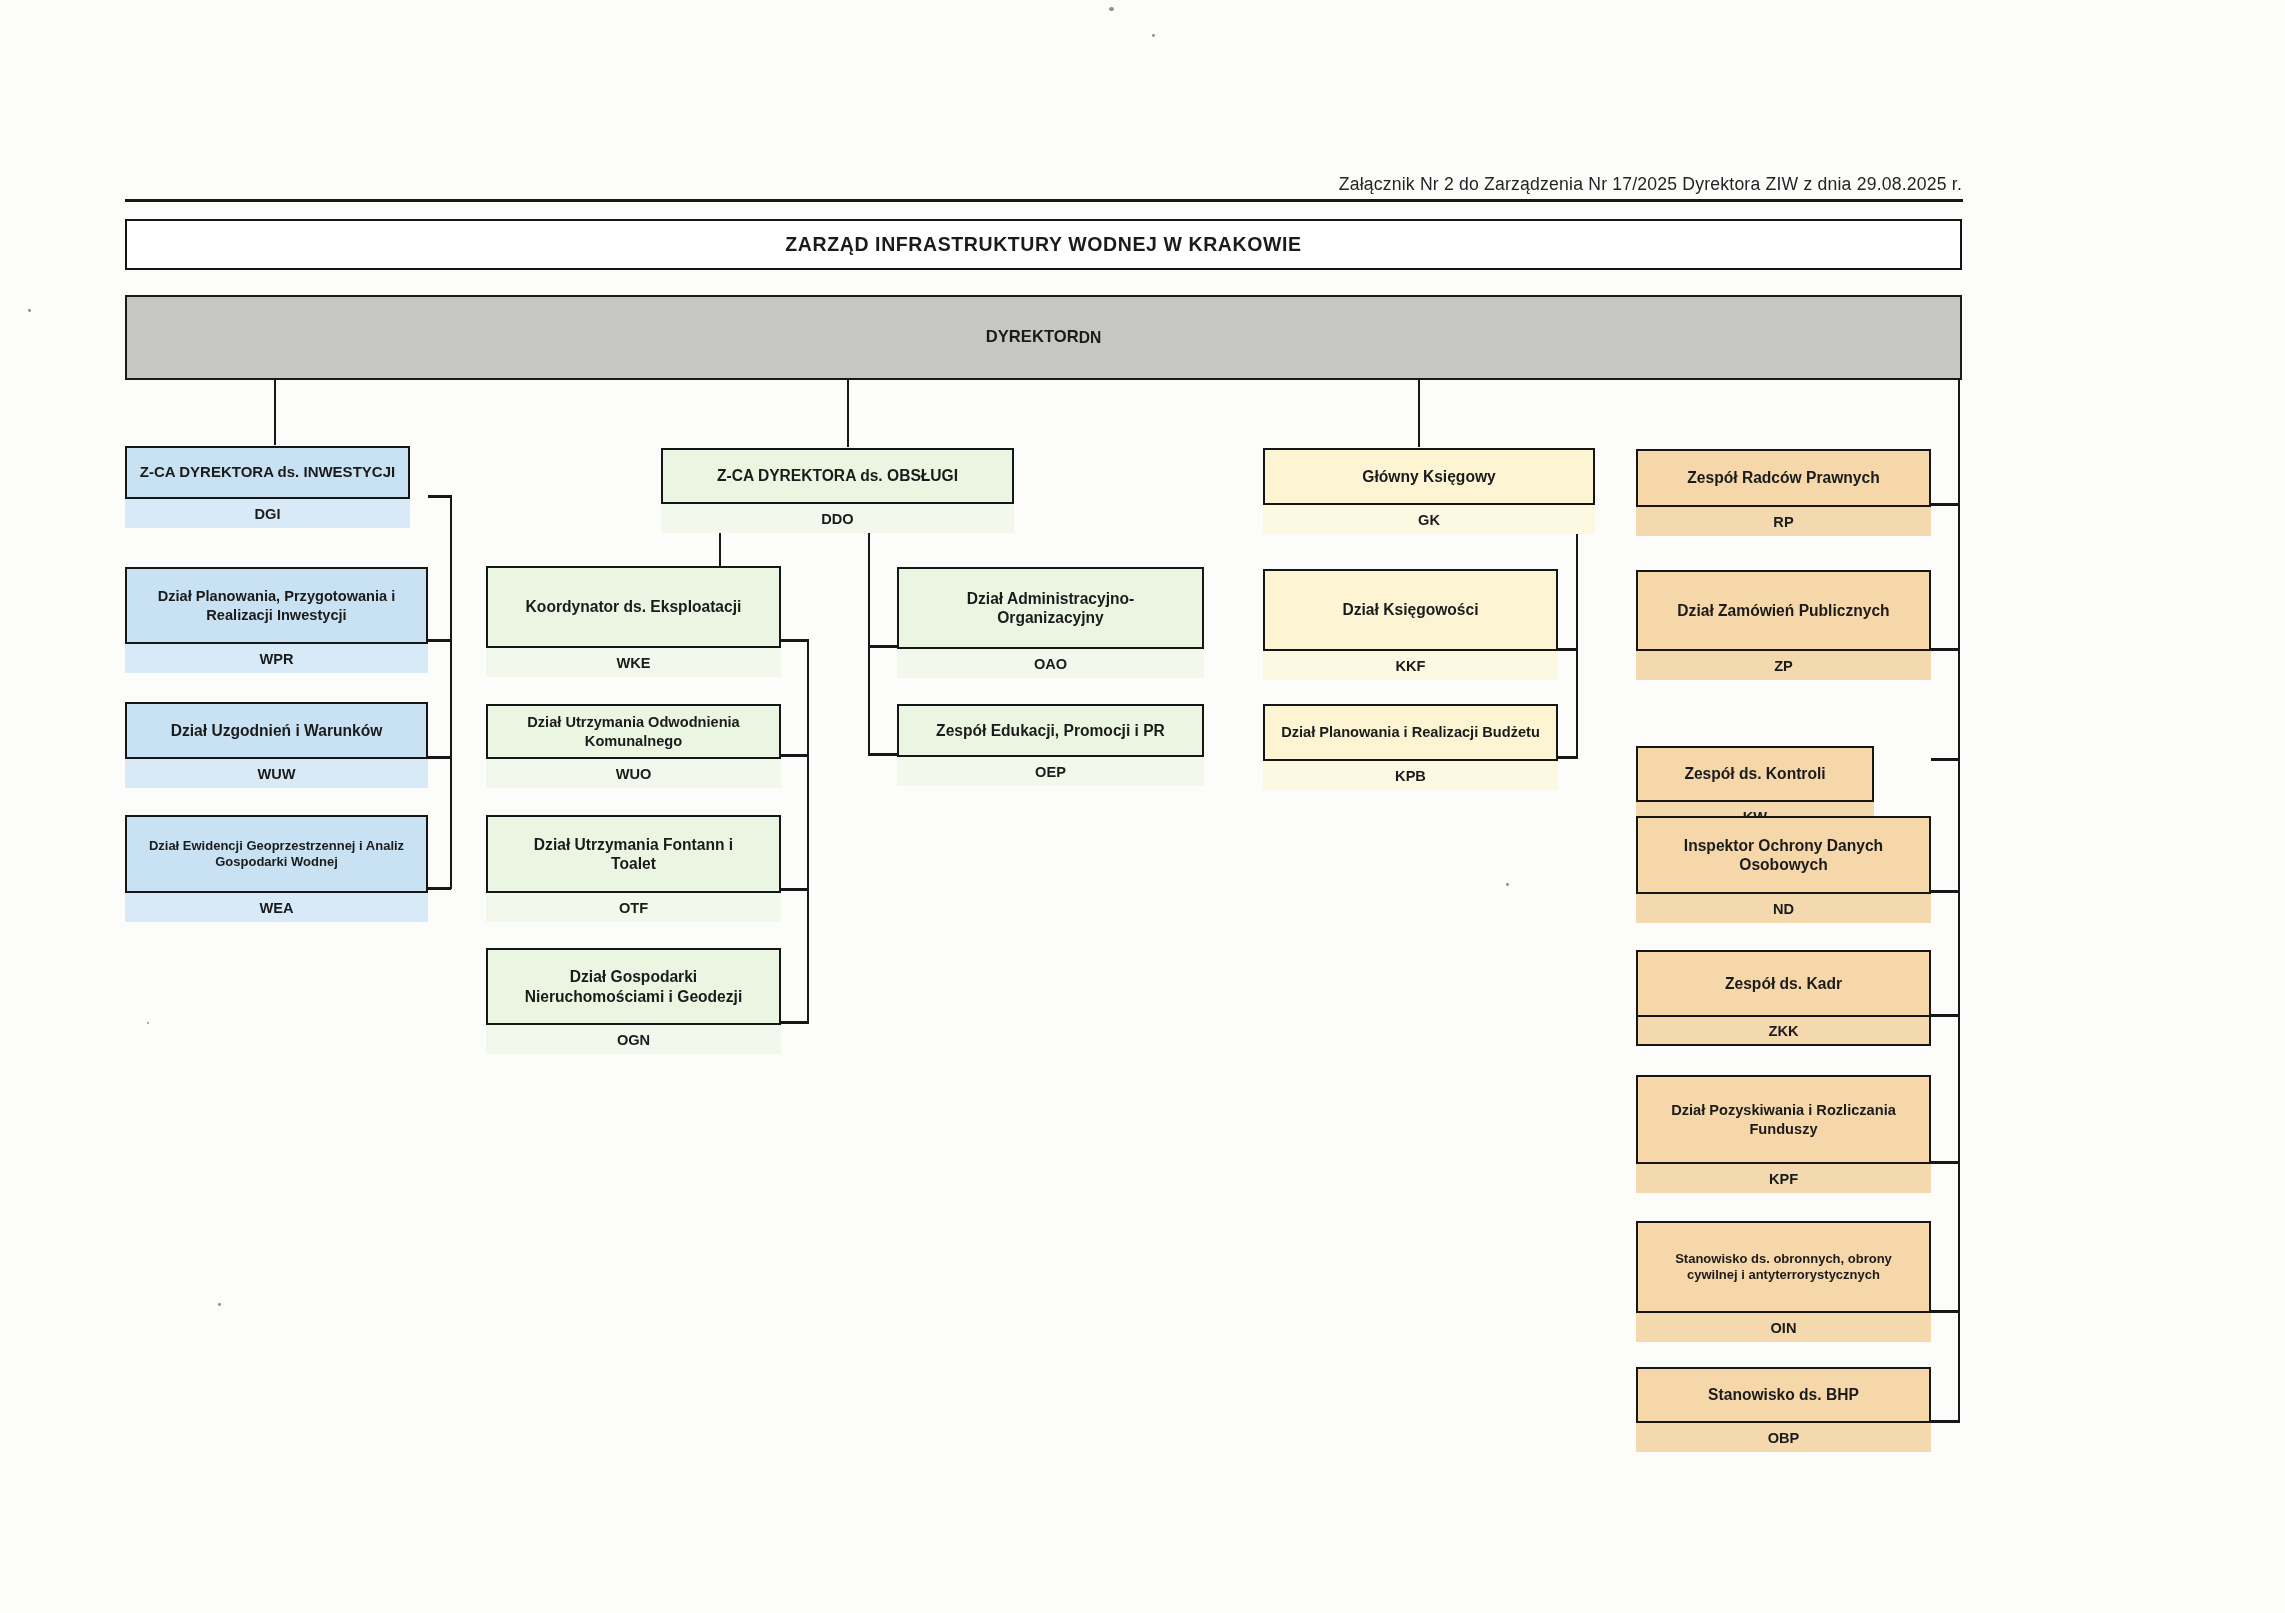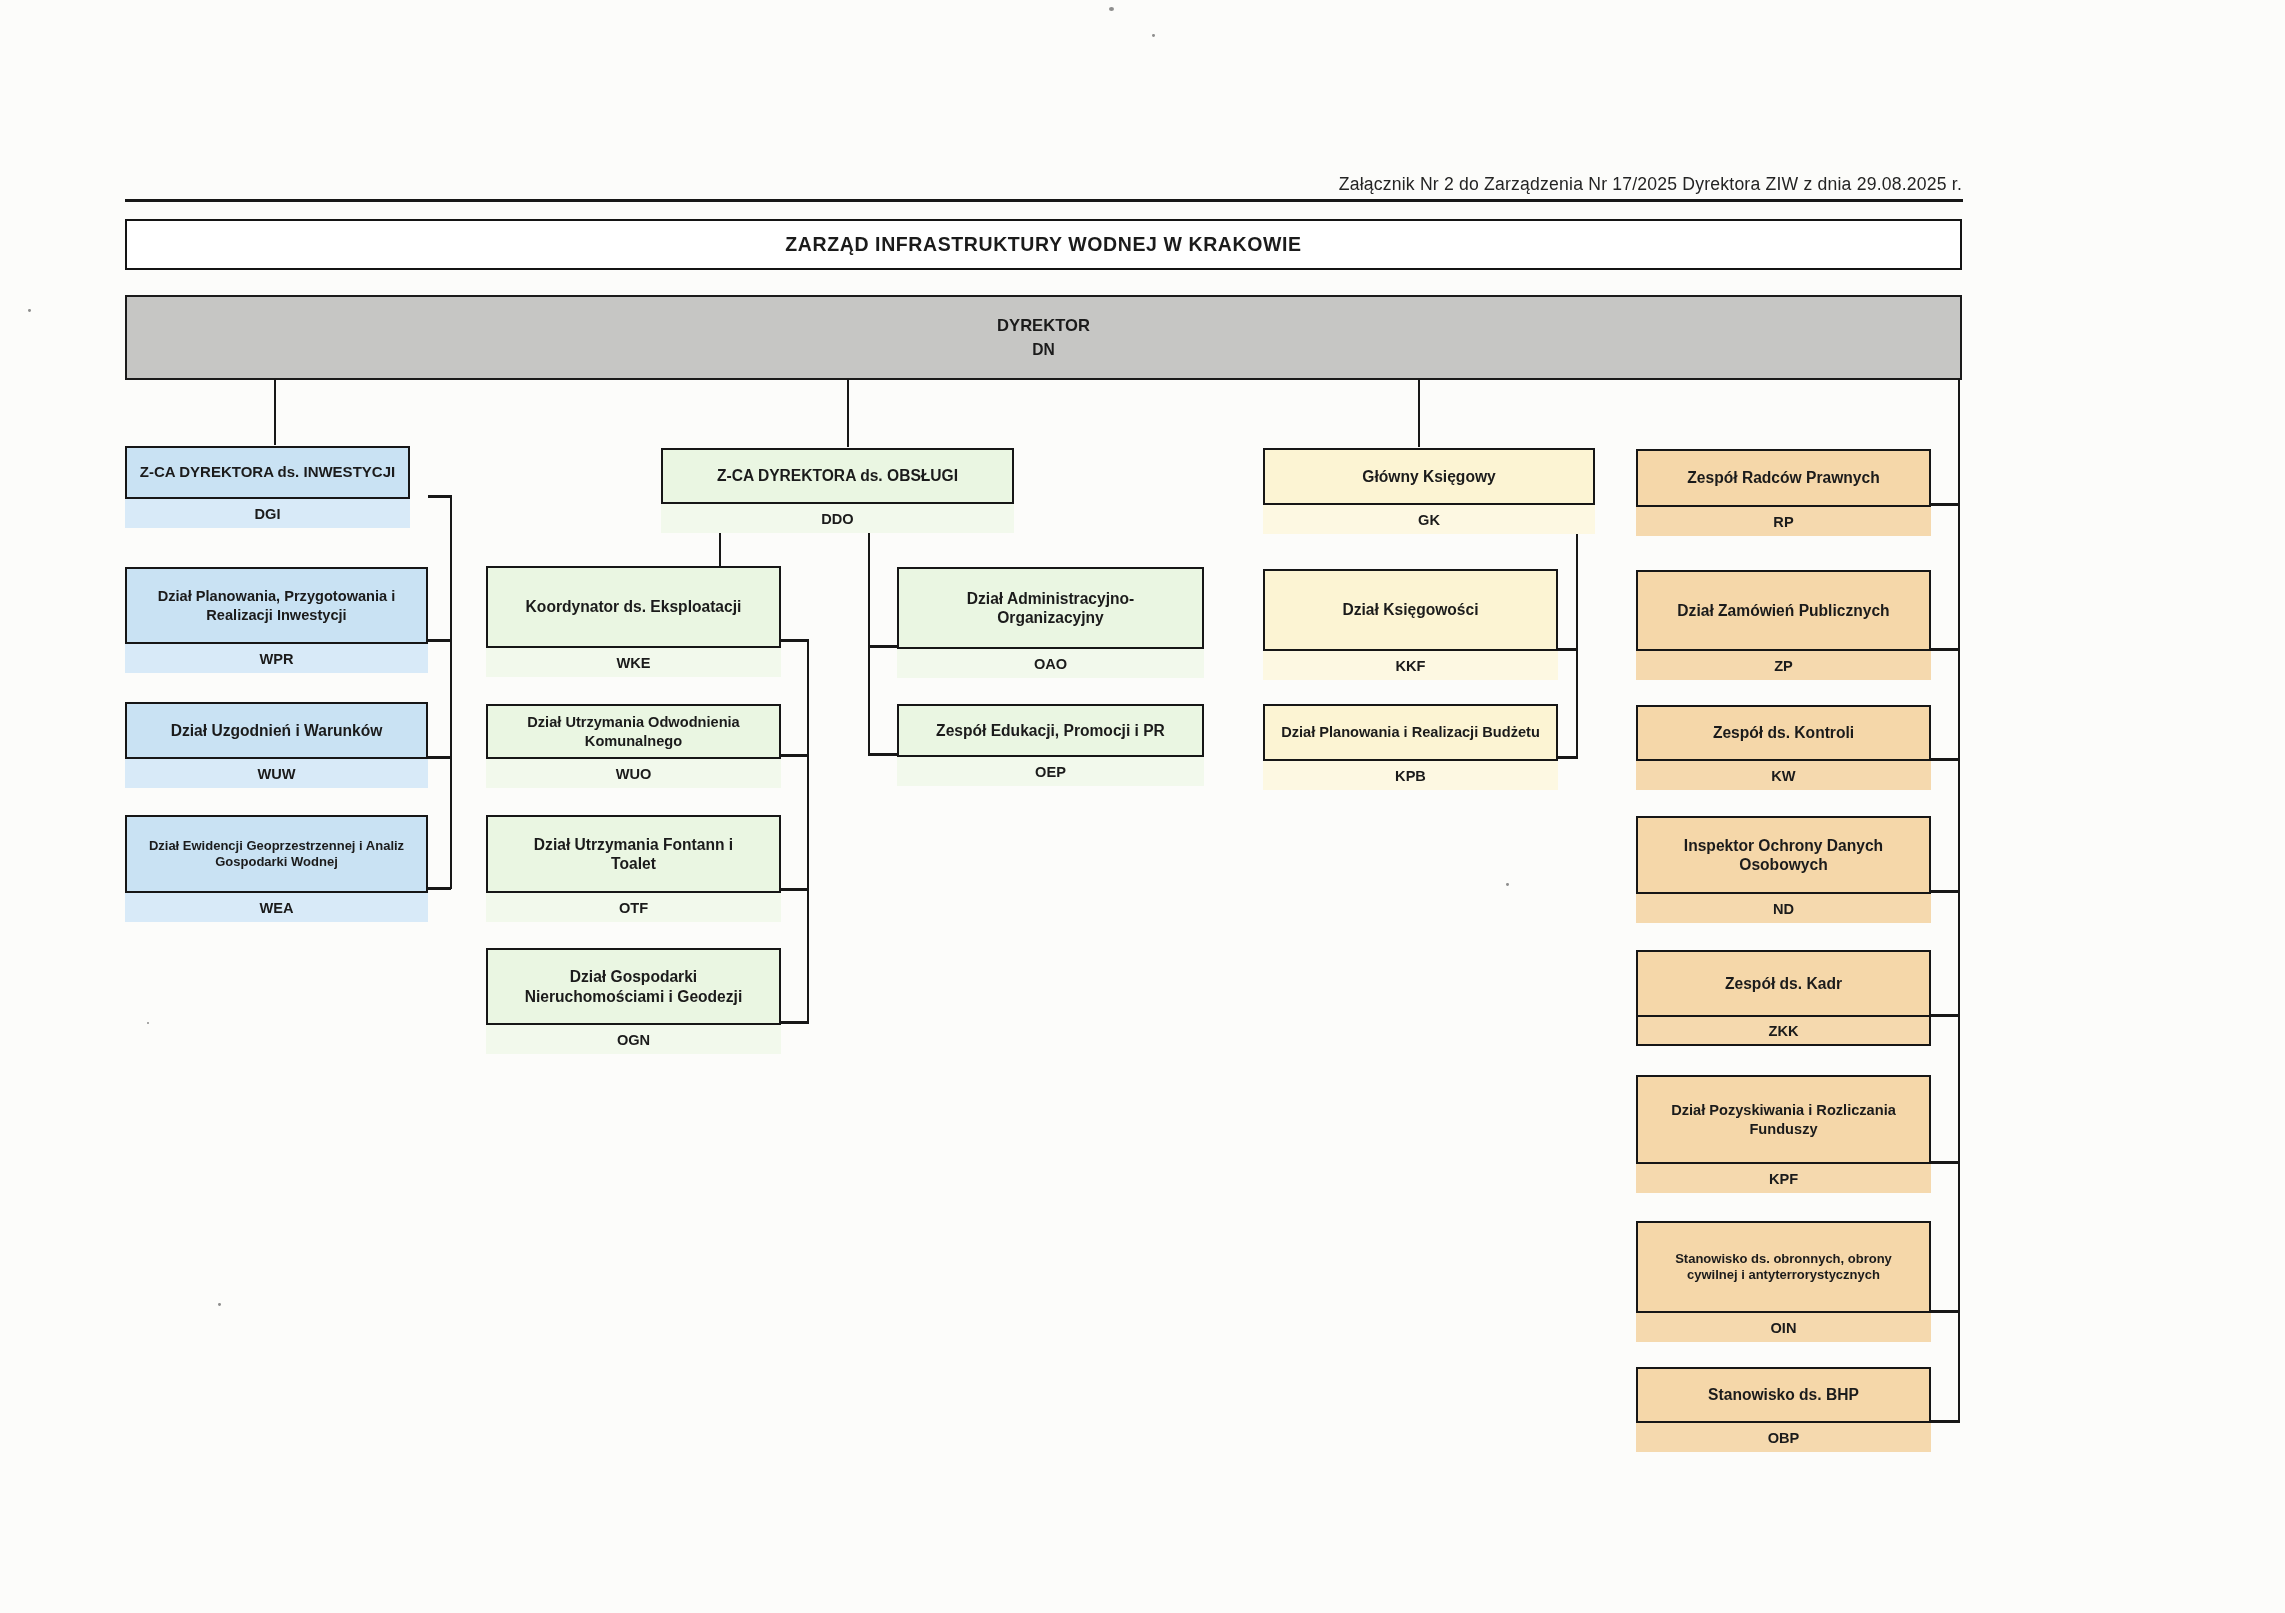--- a/index.html
+++ b/index.html
@@ -5,21 +5,21 @@
   html,body{margin:0;padding:0;background:#e8e8e8;}
   #page{position:relative;width:2286px;height:1613px;background:#fcfcfa;overflow:hidden;
         font-family:"Liberation Sans", sans-serif;color:#1b1b1b;}
   .annotation{position:absolute;top:174px;right:324px;font-size:17.6px;color:#242424;
               letter-spacing:0.2px;white-space:nowrap;}
   .rule{position:absolute;background:#171717;}
   .titlebox{position:absolute;left:125px;top:219px;width:1837px;height:51px;background:#fff;
             border:2.9px solid #141414;box-sizing:border-box;display:flex;align-items:center;justify-content:center;}
   .titlebox span{font-size:19.5px;font-weight:700;letter-spacing:0.6px;}
   .dirbar{position:absolute;left:125px;top:295px;width:1837px;height:85px;background:var(--gray,#c6c6c4);
-          border:2px solid #1a1a1a;box-sizing:border-box;display:flex;flex-direction:column;
+          border:2px solid #1a1a1a;box-sizing:border-box;display:flex;flex-direction:row;
           align-items:center;justify-content:center;}
   .dirbar .l1{font-size:16.6px;font-weight:700;line-height:24.4px;}
   .dirbar .l2{font-size:15.6px;font-weight:700;line-height:23.4px;}
   .unit{position:absolute;}
   .box{border:2.4px solid #161616;box-sizing:border-box;display:flex;align-items:center;
        justify-content:center;text-align:center;font-weight:700;font-size:15.6px;line-height:1.25;
        padding:0 13.7px;}
   .band{display:flex;align-items:center;justify-content:center;text-align:center;
         font-weight:700;font-size:14.6px;height:29px;box-sizing:border-box;}
   .band.bordered{border:2.4px solid #161616;border-top:none;}
@@ -187,21 +187,21 @@
         <span>Zespół Radców Prawnych</span>
       </div>
     <div class="band">RP</div>
   </div>
   <div class="unit orange" style="left:1636px;top:570px;width:295px;">
     <div class="box" style="height:81px;">
         <span>Dział Zamówień Publicznych</span>
       </div>
     <div class="band">ZP</div>
   </div>
-  <div class="unit orange" style="left:1636px;top:705px;width:295px;">
+  <div class="unit orange" style="left:1636px;top:746px;width:238px;">
     <div class="box" style="height:56px;">
         <span>Zespół ds. Kontroli</span>
       </div>
     <div class="band">KW</div>
   </div>
   <div class="unit orange pad25" style="left:1636px;top:816px;width:295px;">
     <div class="box" style="height:78px;">
         <span>Inspektor Ochrony Danych Osobowych</span>
       </div>
     <div class="band">ND</div>

